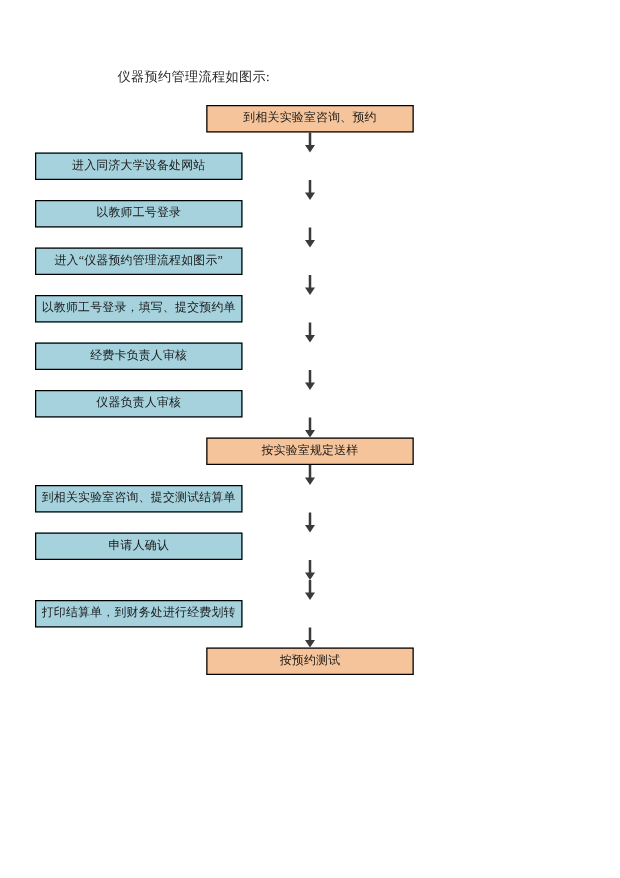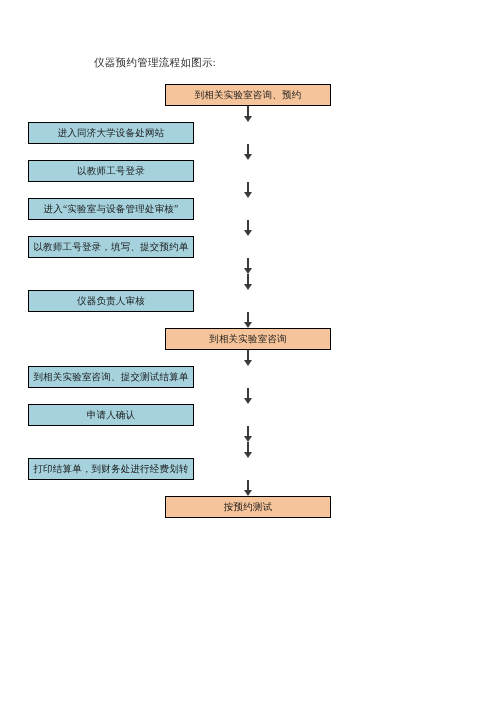--- a/index.html
+++ b/index.html
@@ -125,52 +125,57 @@
         <div class="node fill-blue">
           <span>以教师工号登录</span>
         </div>
       </div>
       <div class="connector">
         <div class="stem"></div>
         <div class="head"></div>
       </div>
       <div class="flow-step">
         <div class="node fill-blue">
-          <span>进入“实验室与设备管理处审核”</span>
+          <span>进入“仪器预约管理流程如图示”</span>
         </div>
       </div>
       <div class="connector">
         <div class="stem"></div>
         <div class="head"></div>
       </div>
       <div class="flow-step">
         <div class="node fill-blue">
           <span>以教师工号登录，填写、提交预约单</span>
         </div>
       </div>
       <div class="connector">
         <div class="stem"></div>
         <div class="head"></div>
       </div>
+      <div class="flow-step">
+        <div class="node fill-blue">
+          <span>经费卡负责人审核</span>
+        </div>
+      </div>
       <div class="connector">
         <div class="stem"></div>
         <div class="head"></div>
       </div>
       <div class="flow-step">
         <div class="node fill-blue">
           <span>仪器负责人审核</span>
         </div>
       </div>
       <div class="connector">
         <div class="stem"></div>
         <div class="head"></div>
       </div>
       <div class="flow-step">
         <div class="node fill-orange">
-          <span>到相关实验室咨询</span>
+          <span>按实验室规定送样</span>
         </div>
       </div>
       <div class="connector">
         <div class="stem"></div>
         <div class="head"></div>
       </div>
       <div class="flow-step">
         <div class="node fill-blue">
           <span>到相关实验室咨询、提交测试结算单</span>
         </div>

